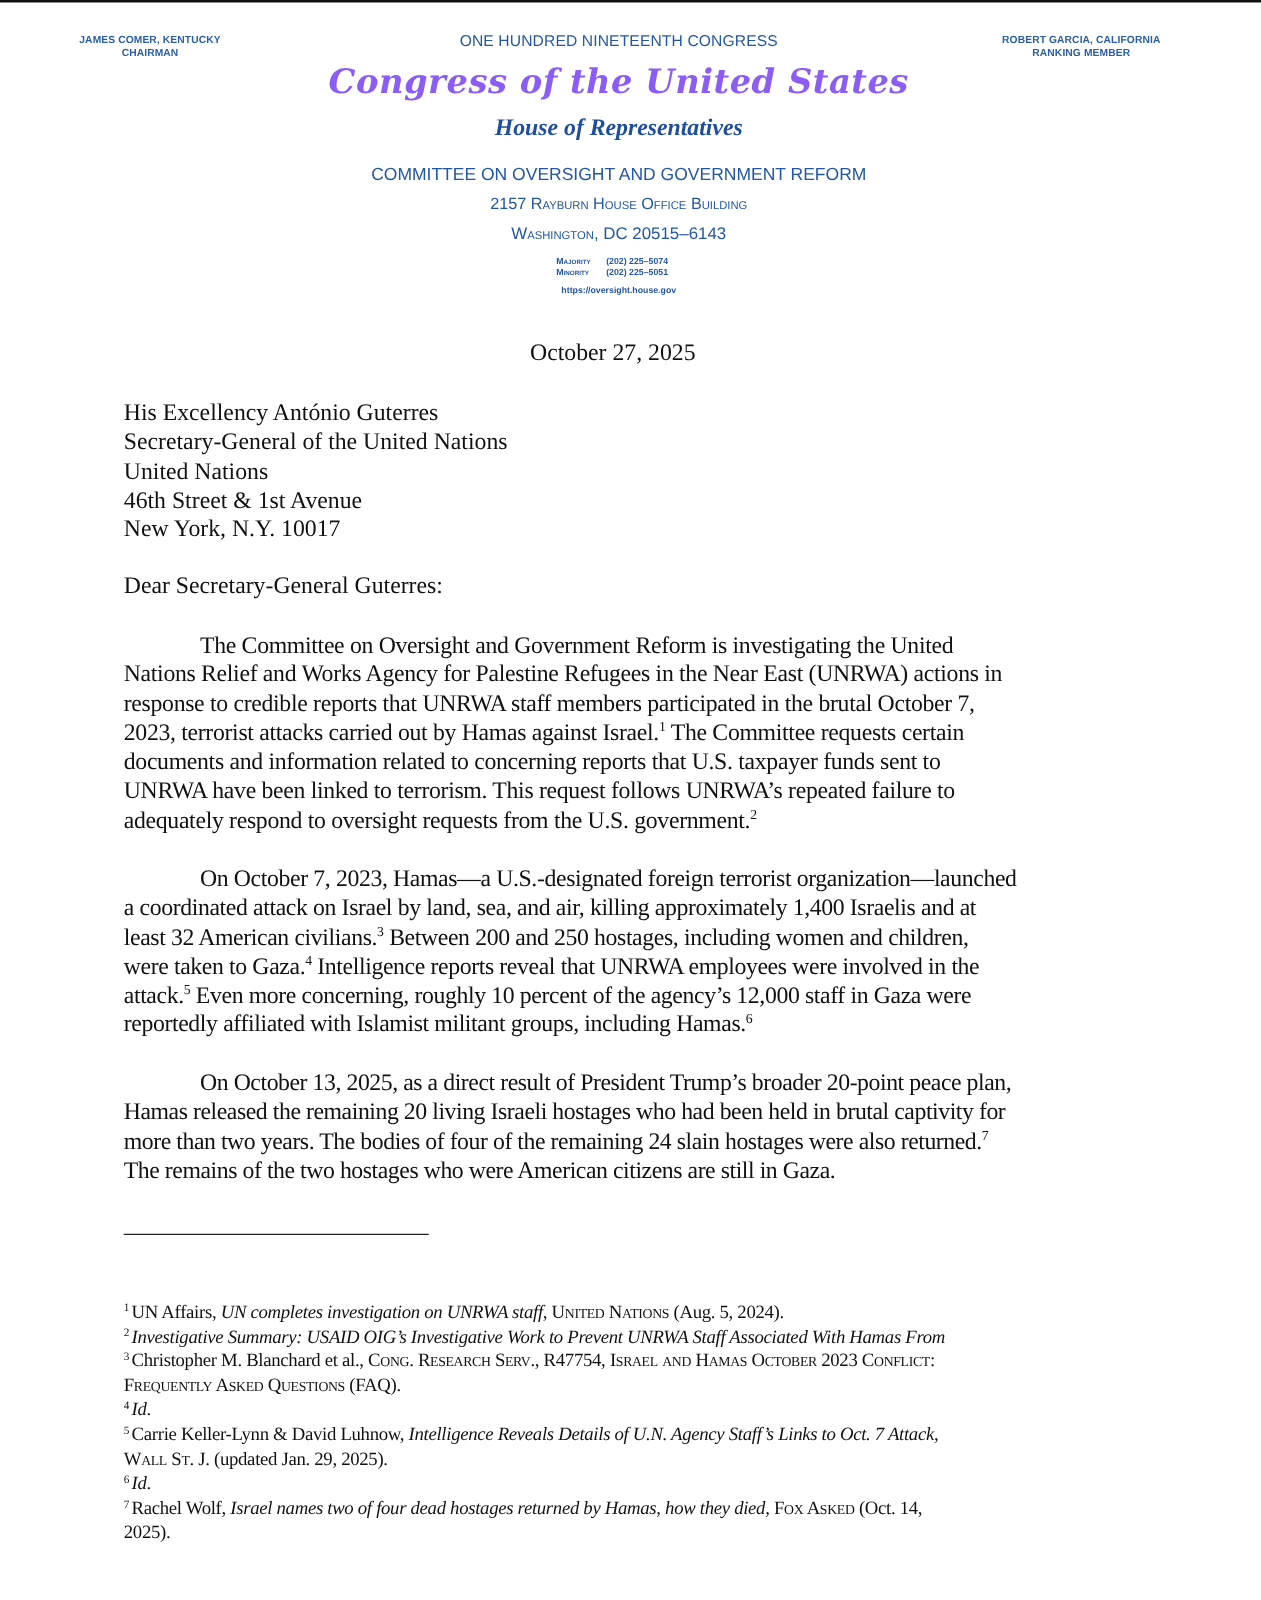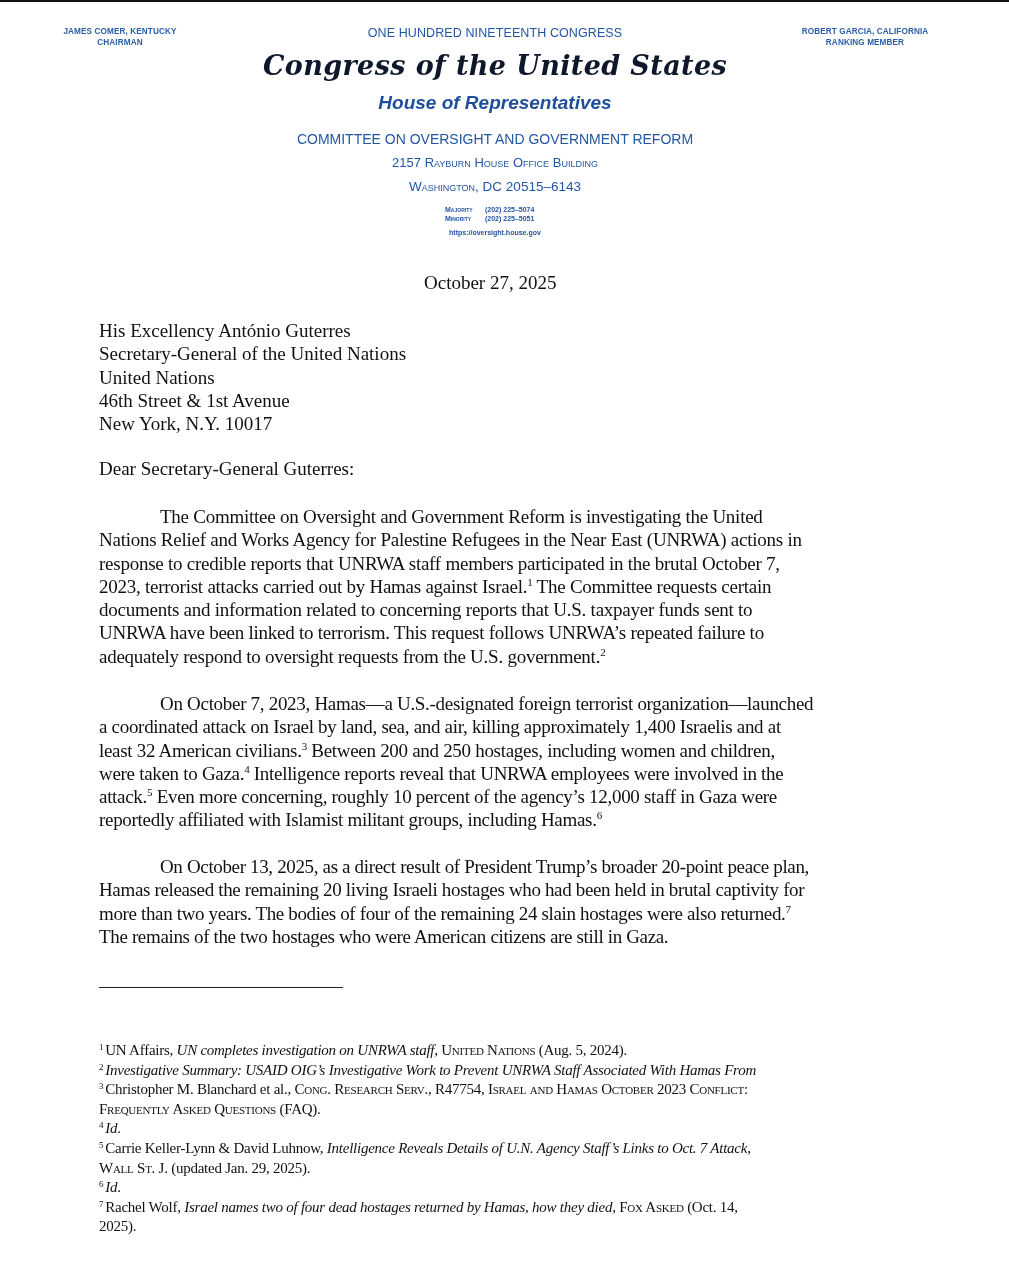--- a/index.html
+++ b/index.html
@@ -17,24 +17,24 @@
     }
     .lh-left { left: 20px; }
     .lh-right { left: 765px; }
     .lh-center {
       position: absolute; left: 245px; width: 500px; text-align: center;
       color: #2356a4; font-family: "Liberation Sans", "DejaVu Sans", sans-serif;
     }
     .lh-congress-no { top: 26px; font-size: 12.5px; letter-spacing: 0.1px; }
     .lh-title {
       top: 50px; font-family: "DejaVu Serif", "Liberation Serif", serif; font-weight: bold;
-      font-size: 27px; letter-spacing: 0.4px; color: #0f172a; font-style: italic;
+      font-size: 27px; letter-spacing: 0.4px; color: #8b5cf6; font-style: italic;
     }
     .lh-subtitle {
-      top: 92px; font-family: Liberation Sans, sans-serif; font-weight: bold;
+      top: 92px; font-family: Liberation Serif, serif; font-weight: bold;
       font-size: 19px; color: #1f4e9c; font-style: italic;
     }
     .lh-committee { top: 131px; font-size: 14px; }
     .lh-address { top: 155px; font-size: 13px; font-variant: small-caps; }
     .lh-city { top: 179px; font-size: 13.5px; font-variant: small-caps; }
     .lh-phones {
       top: 205px; font-size: 7px; line-height: 9px; font-weight: bold;
     }
     .lh-phones .row span.lbl { font-variant: small-caps; display: inline-block; width: 38px; text-align: left; }
     .lh-phones .row span.num { display: inline-block; width: 60px; text-align: left; }

